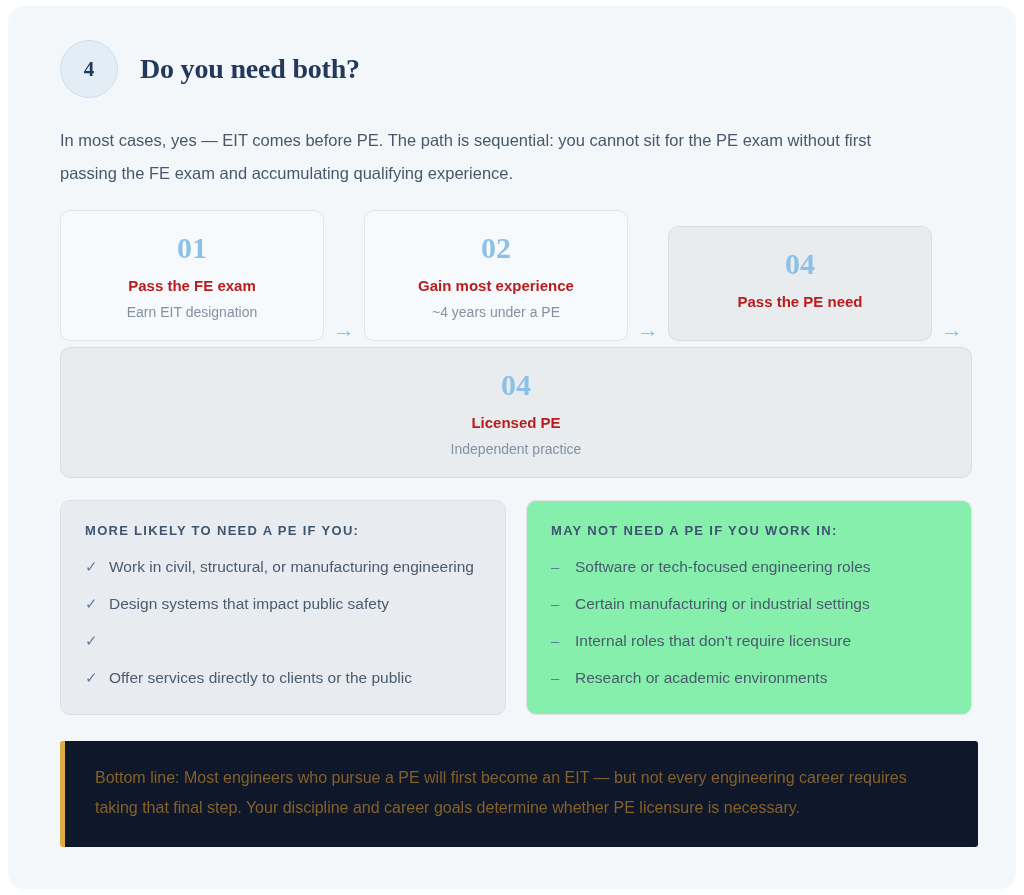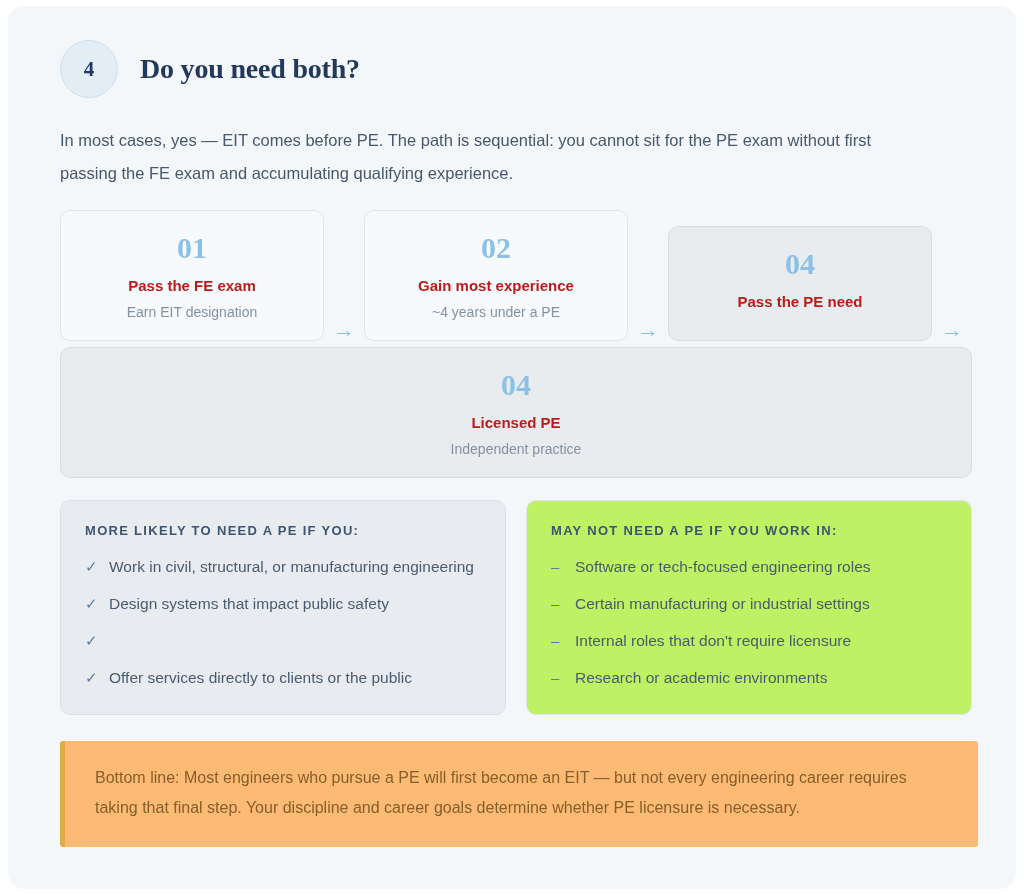--- a/index.html
+++ b/index.html
@@ -137,21 +137,21 @@
     box-sizing: border-box;
     border-radius: 10px;
     padding: 22px 24px 24px;
     border: 1px solid #dde4ec;
   }
   .panel.need {
     background: #e8ecf1;
     border-color: #dbe1e8;
   }
   .panel.notneed {
-    background: #bef264;
+    background: #86efac;
   }
   .panel-head {
     font-size: 13px;
     font-weight: 700;
     letter-spacing: 1.3px;
     color: #3e5570;
     margin-bottom: 16px;
   }
   .panel-list {
     list-style: none;
@@ -171,21 +171,21 @@
     flex: 0 0 auto;
     width: 12px;
     color: #5d7c9e;
     font-size: 15px;
     line-height: 25px;
   }
 
   
   .callout {
     margin-top: 26px;
-    background: #fdba74;
+    background: #0f172a;
     border-left: 5px solid #deab45;
     border-radius: 3px;
     padding: 22px 30px 24px;
     box-sizing: border-box;
     width: 918px;
   }
   .callout p {
     margin: 0;
     font-size: 16px;
     line-height: 30px;

